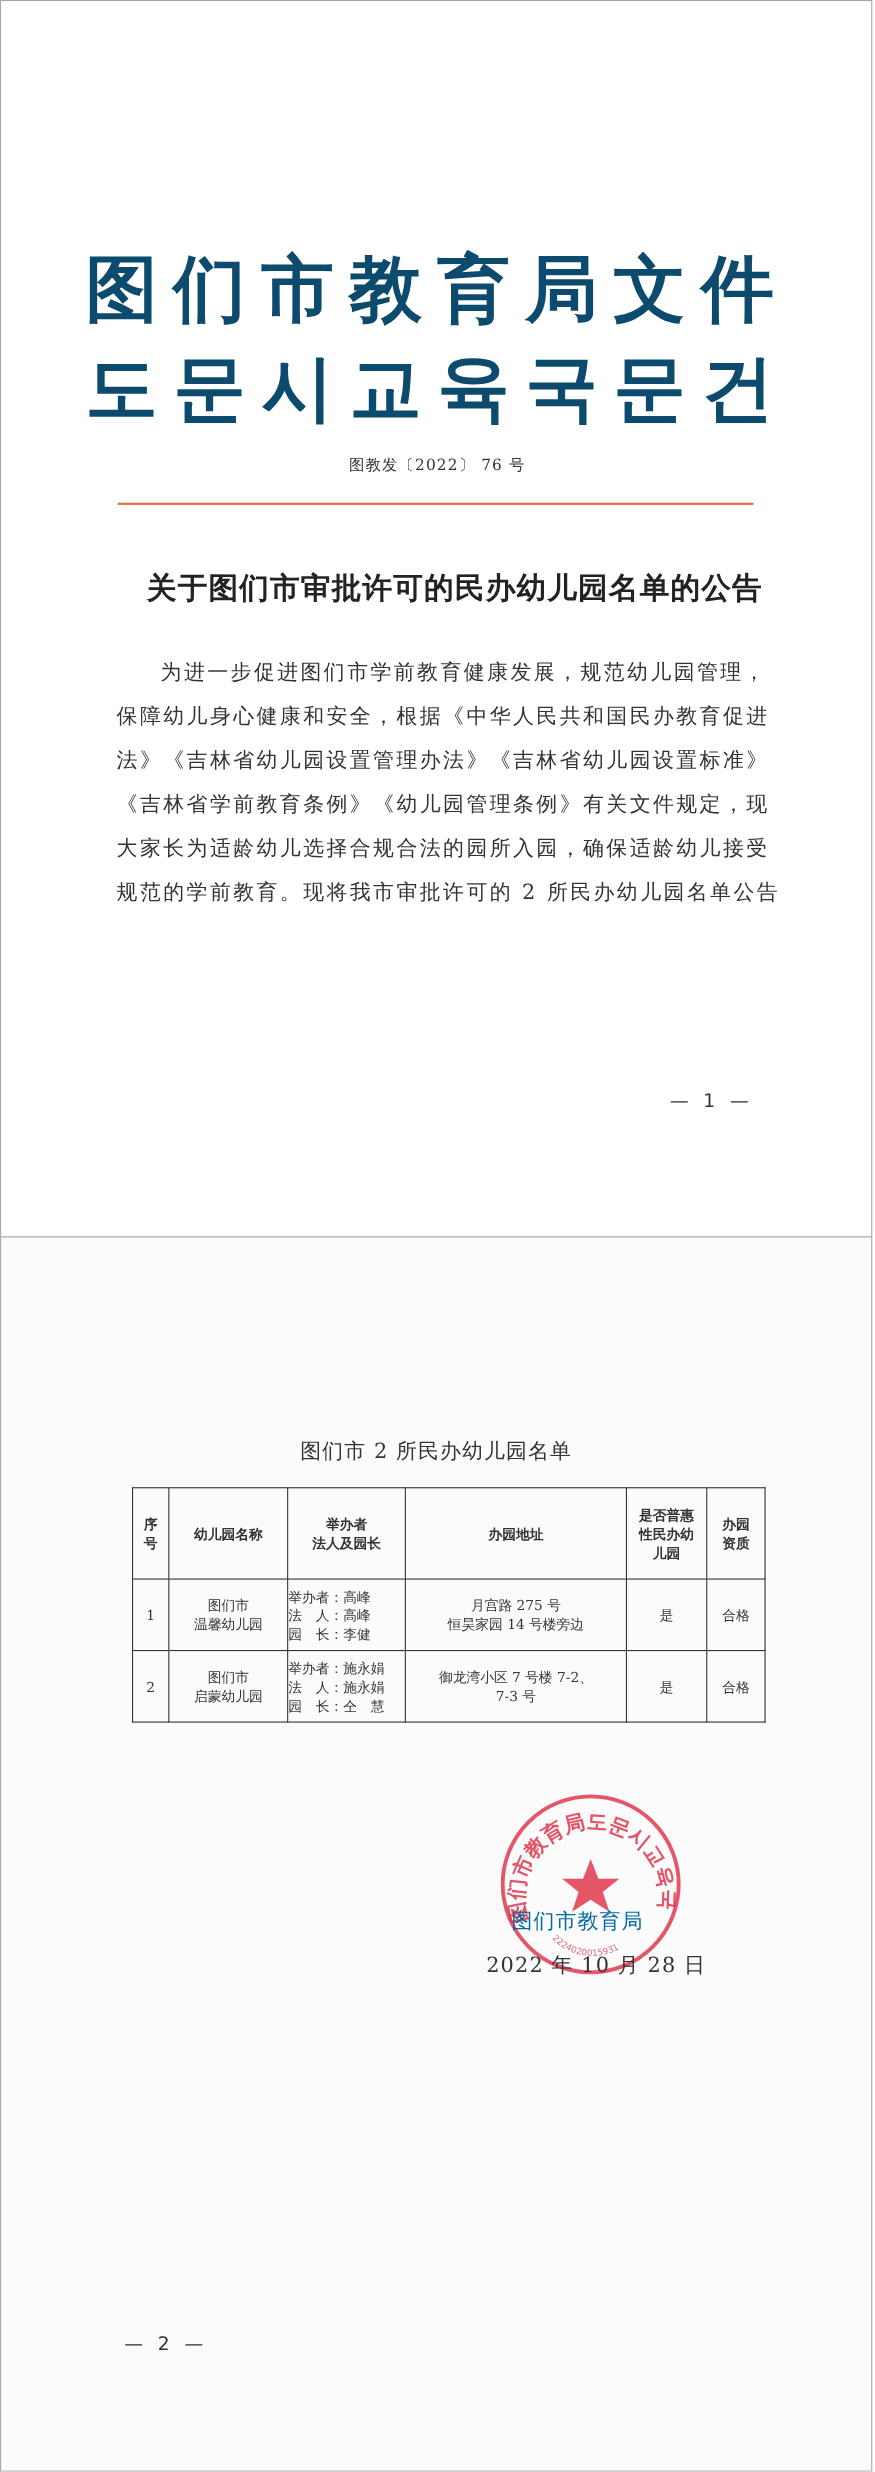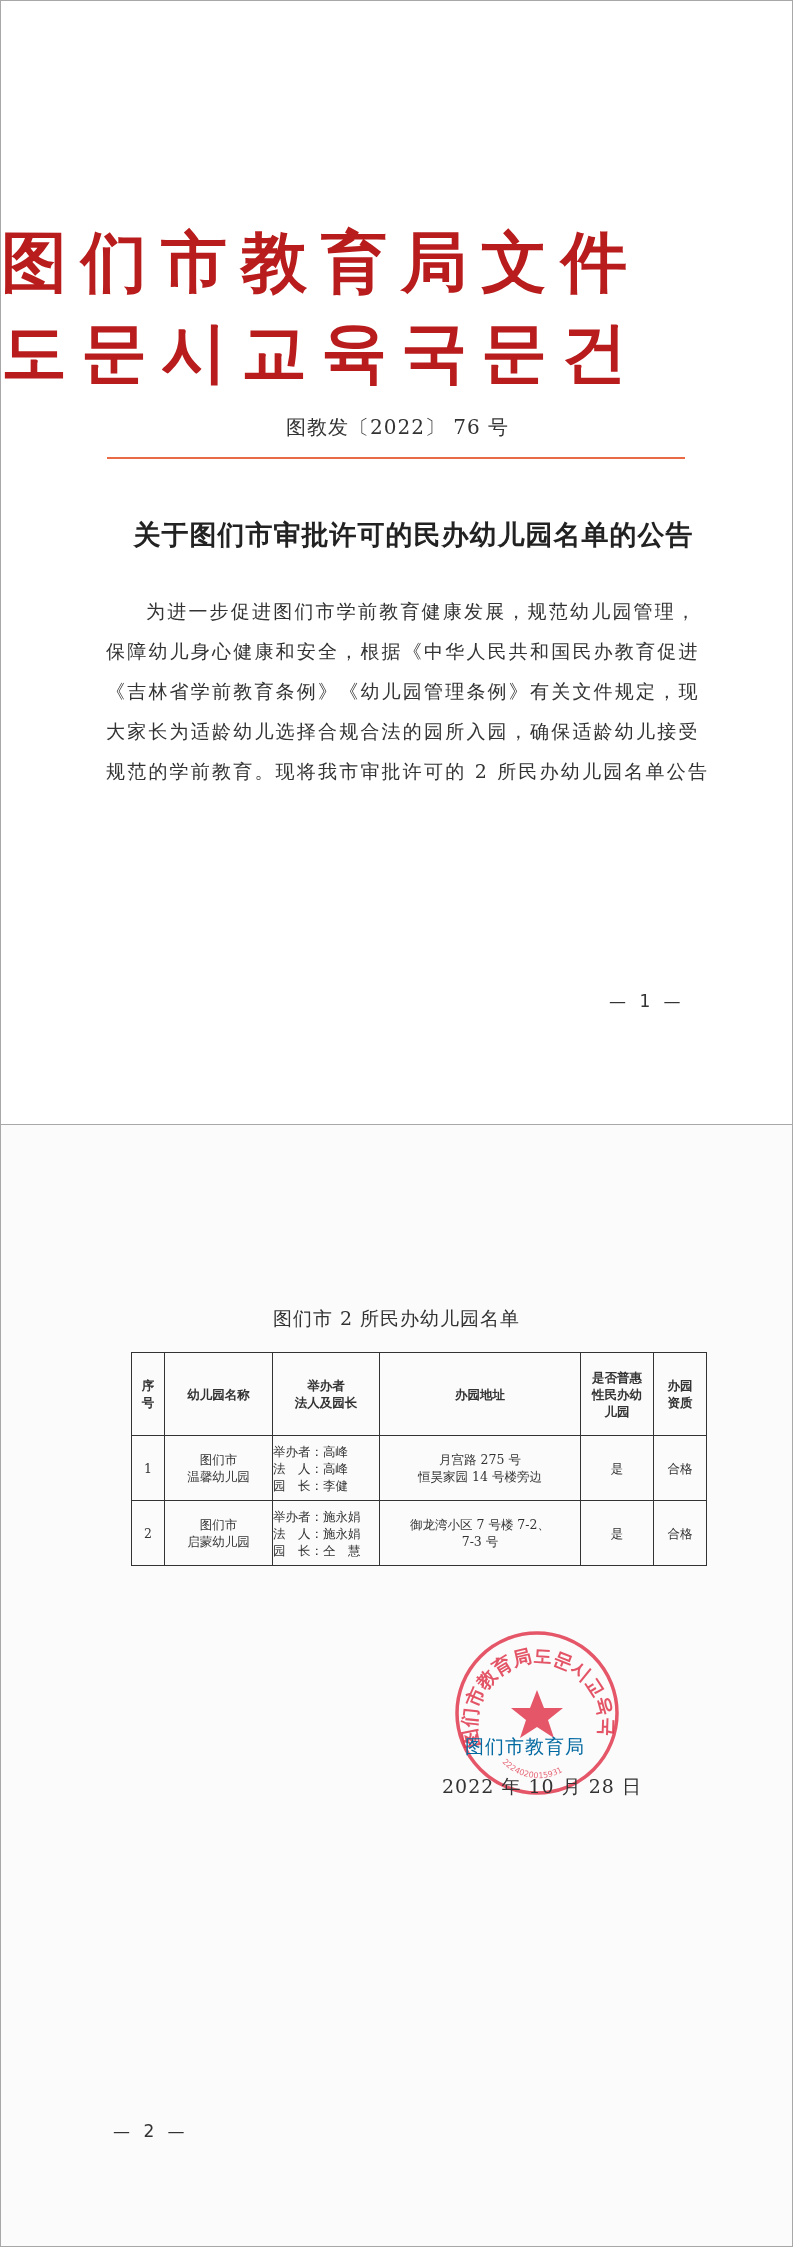--- a/index.html
+++ b/index.html
@@ -3,44 +3,44 @@
 <meta charset="utf-8">
 <style>
   html, body { margin:0; padding:0; background:#ffffff; }
   body { width:795px; height:2247px; position:relative; overflow:hidden;
          font-family:"DejaVu Serif", "Liberation Serif", serif; color:#222; }
   .page { position:absolute; left:0; width:793px; background:#fff;
           border:1px solid #a8a8a8; box-sizing:border-box; }
   #page1 { top:0; height:1125px; }
   #page2 { top:1124px; height:1123px; background:#fbfbfb; }
 
-  .hdr-line { position:absolute; left:0; width:793px; text-align:left;
-              color:#b91c1c; font-family:"DejaVu Sans", "Liberation Sans", sans-serif;
+  .hdr-line { position:absolute; left:0; width:793px; text-align:center;
+              color:#0c4a6e; font-family:"DejaVu Sans", "Liberation Sans", sans-serif;
               font-weight:bold; font-size:66px; letter-spacing:14px; line-height:80px; }
   #hdr1 { top:222px; }
   #hdr2 { top:312px; }
   .doc-number { position:absolute; top:413px; left:0; width:793px; text-align:center;
-                font-size:20px; letter-spacing:1px; color:#333; }
+                font-size:14px; letter-spacing:1px; color:#333; }
   .red-rule { position:absolute; top:456px; left:106px; width:578px; height:2px; background:#ea6a46; }
 
   .notice-title { position:absolute; top:516px; left:0; width:793px; text-align:center;
                   font-size:27px; font-weight:bold; color:#222; letter-spacing:1px;padding-left:16px; }
   .body-text { position:absolute; top:590px; left:105px; width:590px; font-size:19px;
                line-height:40px; letter-spacing:2.2px; color:#333; text-align:justify; }
   .body-text .line { display:block; white-space:nowrap; }
   .body-text .indent { padding-left:40px; }
 
   .page-num { position:absolute; font-family:"DejaVu Sans", "Liberation Sans", sans-serif;
               font-size:17px; color:#333; letter-spacing:4px; }
   #pn1 { top:990px; left:608px; }
   #pn2 { top:2121px; left:113px; }
 
   .list-title { position:absolute; top:1306px; left:0; width:793px; text-align:center;
                 font-size:19px; color:#333; letter-spacing:1px; }
-  table.kg { position:absolute; top:1352px; left:131px; border-collapse:collapse;
+  table.kg { position:absolute; top:1352px; left:120px; border-collapse:collapse;
              font-size:12.5px; color:#333; }
   table.kg td, table.kg th { border:1.5px solid #333; text-align:center; vertical-align:middle;
                              font-weight:normal; padding:0 2px; line-height:17px; }
   table.kg th { height:82px; font-weight:bold; }
   table.kg tr.r td { height:64px; }
   table.kg td.people { text-align:left; padding-left:0; }
   .people span { display:block; white-space:pre; }
 
   .seal { position:absolute; left:452px; top:1628px; width:170px; height:170px; }
   .sign-org { position:absolute; top:1734px; left:465px; font-size:19px; color:#0369a1; letter-spacing:1px; }
@@ -53,20 +53,21 @@
   <div class="hdr-line" id="hdr1">图们市教育局文件</div>
   <div class="hdr-line" id="hdr2">도문시교육국문건</div>
   <div class="doc-number">图教发〔2022〕 76 号</div>
   <div class="red-rule"></div>
 
   <div class="notice-title">关于图们市审批许可的民办幼儿园名单的公告</div>
 
   <div class="body-text">
     <span class="line indent">为进一步促进图们市学前教育健康发展，规范幼儿园管理，</span>
     <span class="line">保障幼儿身心健康和安全，根据《中华人民共和国民办教育促进</span>
+    <span class="line">法》《吉林省幼儿园设置管理办法》《吉林省幼儿园设置标准》</span>
     <span class="line">《吉林省学前教育条例》《幼儿园管理条例》有关文件规定，现</span>
     <span class="line">大家长为适龄幼儿选择合规合法的园所入园，确保适龄幼儿接受</span>
     <span class="line">规范的学前教育。现将我市审批许可的 2 所民办幼儿园名单公告</span>
   </div>
 
   <div class="page-num" id="pn1">— 1 —</div>
 </div>
 
 <div class="page" id="page2"></div>
 

